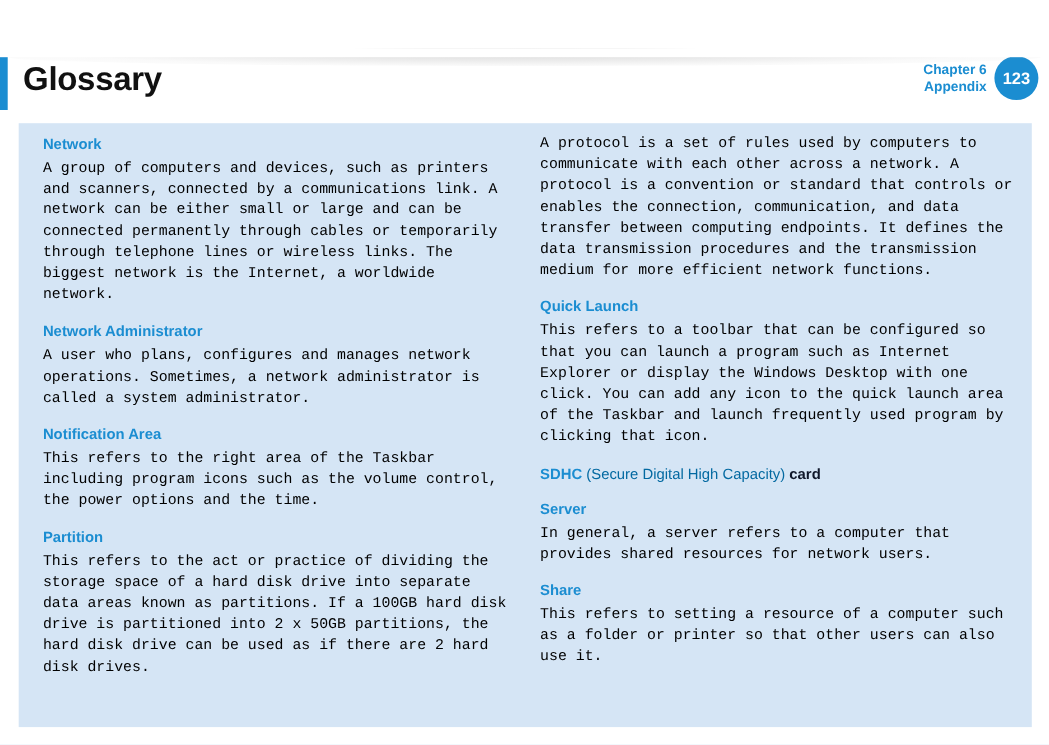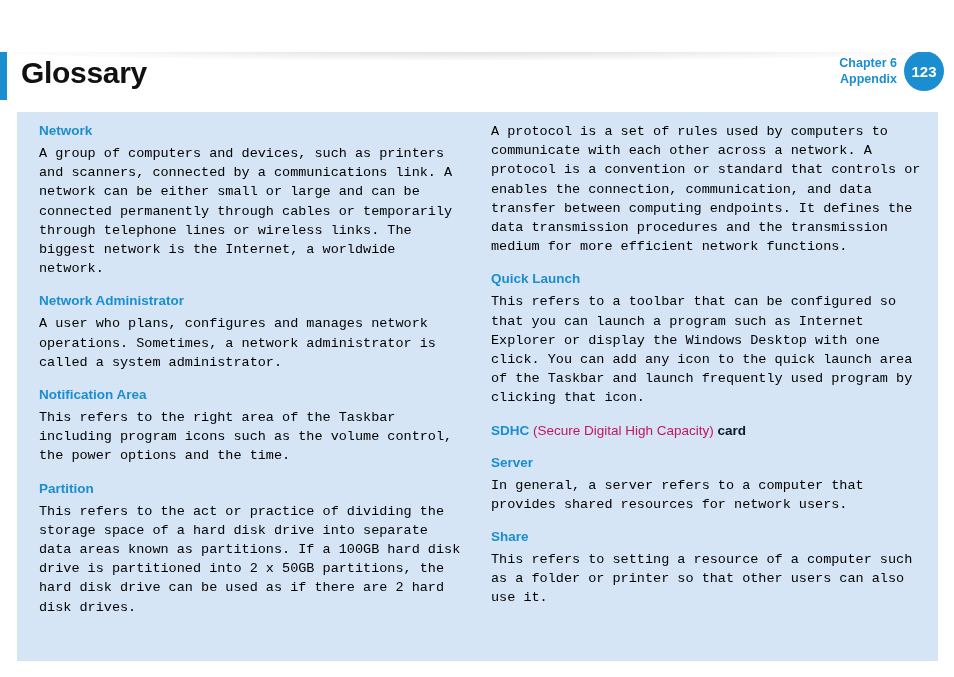--- a/index.html
+++ b/index.html
@@ -132,21 +132,21 @@
   }
   .entry-term {
     color: #1b8dd1;
     font-size: 13.5px;
     font-weight: bold;
     line-height: 18px;
     margin: 0 0 4px 0;
   }
   .entry-term .term-sub {
     font-weight: normal;
-    color: #be185d;
+    color: #0369a1;
   }
   .entry-term .term-tail {
     font-weight: bold;
     color: #0f172a;
     text-align: right;
   }
   .entry-def {
     color: #000000;
     font-size: 13.5px;
     line-height: 19.2px;

